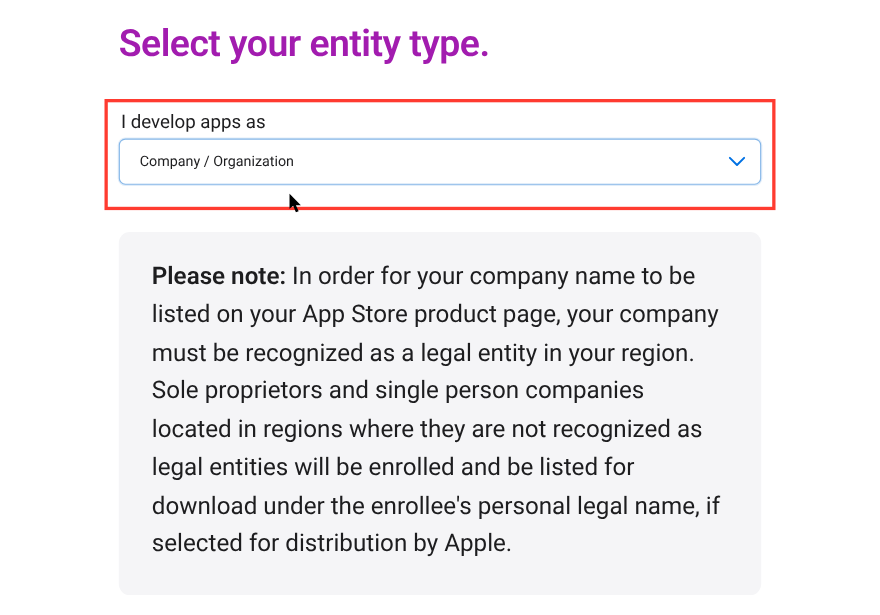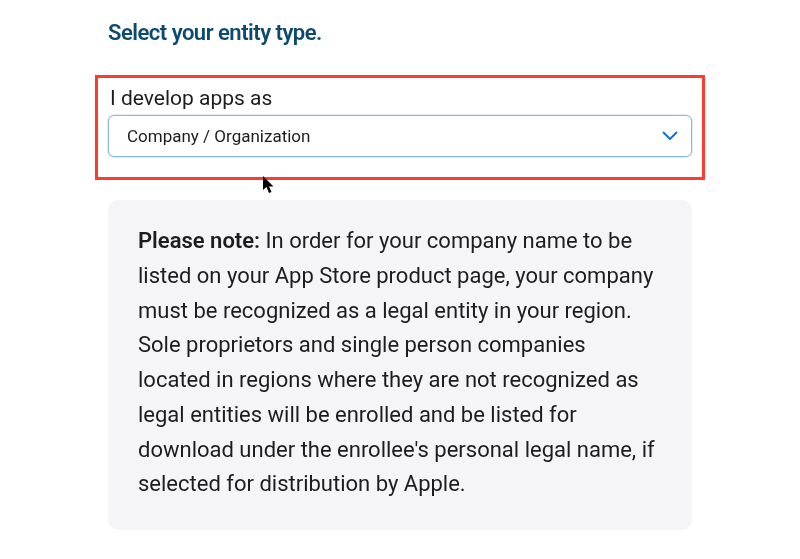--- a/index.html
+++ b/index.html
@@ -12,49 +12,49 @@
       background: #ffffff;
       width: 800px;
       height: 559px;
       overflow: hidden;
       position: relative;
     }
     .container {
       padding: 20px 108px 0 108px;
     }
     .page-title {
-      font-size: 22px;
+      font-size: 34px;
       font-weight: 600;
       letter-spacing: -0.5px;
-      color: #0c4a6e;
+      color: #a21caf;
       margin-bottom: 30px;
     }
     .highlight-box {
       border: 3px solid #ff3b30;
       padding: 8px 10px 20px 10px;
       margin-left: -13px;
       margin-right: -13px;
       position: relative;
     }
     .field-label {
-      font-size: 21px;
+      font-size: 17px;
       font-weight: 400;
       color: #1d1d1f;
       margin-bottom: 5px;
       margin-left: 2px;
     }
     .select-wrapper {
       position: relative;
       width: 100%;
     }
     .entity-select {
       width: 100%;
       height: 42px;
       padding: 0 60px 0 18px;
-      font-size: 17px;
+      font-size: 13px;
       font-family: inherit;
       color: #1d1d1f;
       background: #ffffff;
       border: 1px solid #86b7e8;
       border-radius: 6px;
       appearance: none;
       -webkit-appearance: none;
       -moz-appearance: none;
       outline: none;
       box-shadow: 0 0 0 1px rgba(134,183,232,0.25);

